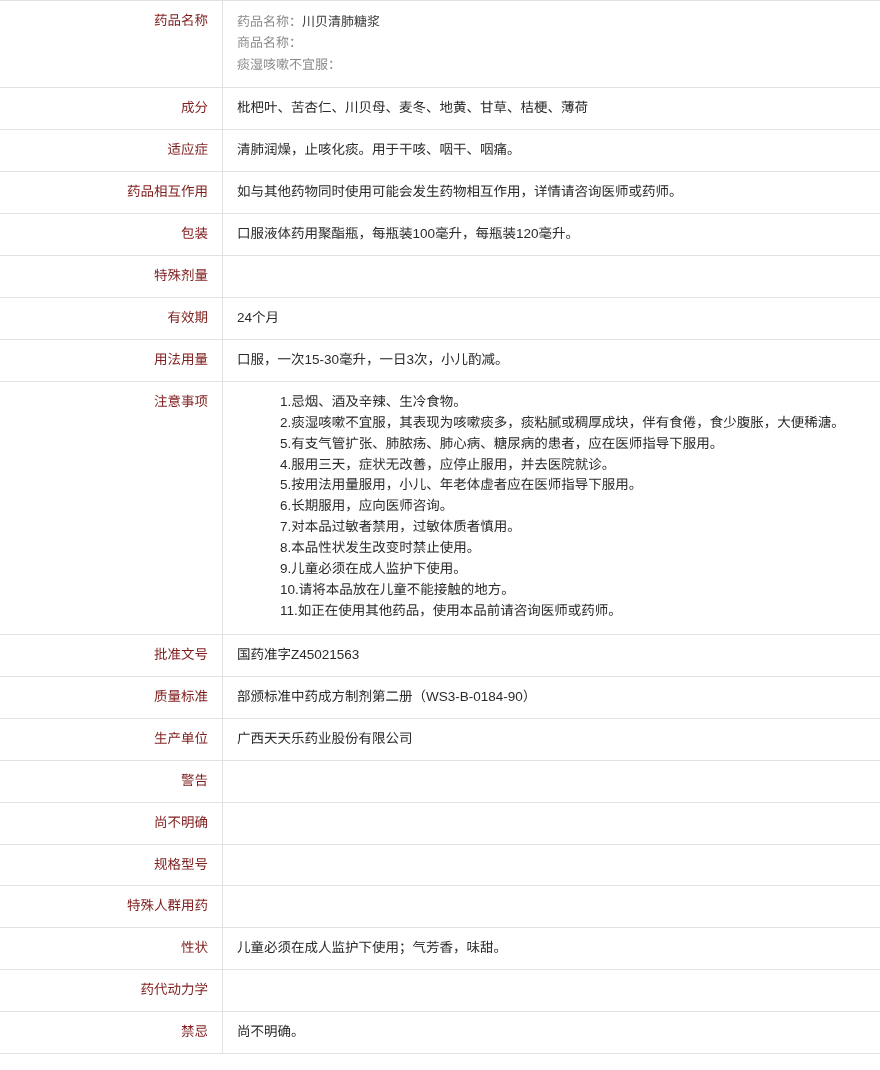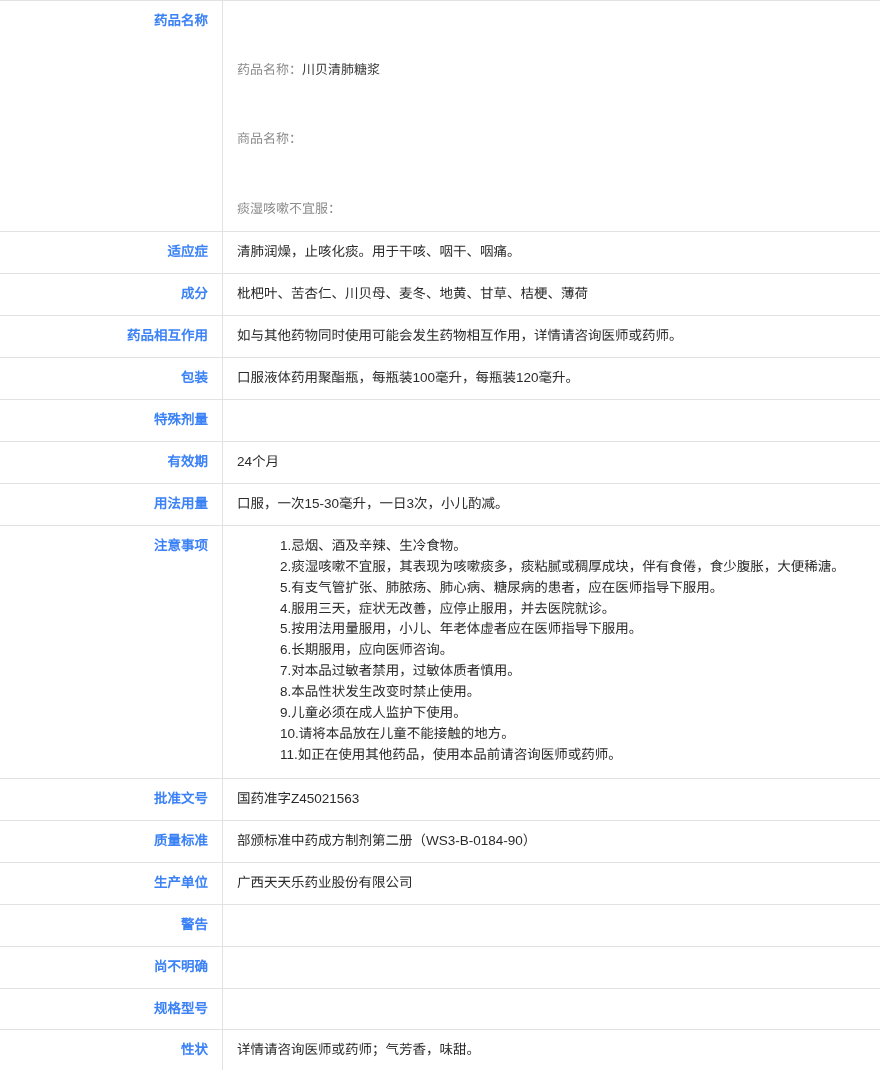--- a/index.html
+++ b/index.html
@@ -24,35 +24,34 @@
   }
   .drug-table td {
     vertical-align: top;
     padding: 10px 8px 10px 8px;
     font-size: 13.5px;
     line-height: 1.55;
   }
   td.label {
     width: 200px;
     text-align: right;
-    font-weight: bold;
-    color: #3b82f6;
+    font-weight: normal;
+    color: #7f1d1d;
     padding-right: 14px;
     border-right: 1px solid #e2e2e2;
     white-space: nowrap;
   }
   td.value {
     color: #2a2a2a;
     padding-left: 14px;
   }
   .sub-line {
     color: #8c8c8c;
     font-size: 13px;
     line-height: 1.65;
-    margin-top: 48px;
   }
   .sub-line .sub-val {
     color: #3a3a3a;
   }
   .note-line {
     display: block;
     margin-left: 43px;
   }
   .empty-cell {
     height: 18px;
@@ -66,26 +65,26 @@
   <tbody id="table-body">
       <tr class="tall-row">
         <td class="label">药品名称</td>
         <td class="value">
           <div class="sub-line"><span>药品名称：</span><span class="sub-val">川贝清肺糖浆</span></div>
           <div class="sub-line"><span>商品名称：</span><span class="sub-val"></span></div>
           <div class="sub-line"><span>痰湿咳嗽不宜服：</span><span class="sub-val"></span></div>
         </td>
       </tr>
       <tr>
+        <td class="label">成分</td>
+        <td class="value"><span>枇杷叶、苦杏仁、川贝母、麦冬、地黄、甘草、桔梗、薄荷</span></td>
+      </tr>
+      <tr>
         <td class="label">适应症</td>
         <td class="value"><span>清肺润燥，止咳化痰。用于干咳、咽干、咽痛。</span></td>
-      </tr>
-      <tr>
-        <td class="label">成分</td>
-        <td class="value"><span>枇杷叶、苦杏仁、川贝母、麦冬、地黄、甘草、桔梗、薄荷</span></td>
       </tr>
       <tr>
         <td class="label">药品相互作用</td>
         <td class="value"><span>如与其他药物同时使用可能会发生药物相互作用，详情请咨询医师或药师。</span></td>
       </tr>
       <tr>
         <td class="label">包装</td>
         <td class="value"><span>口服液体药用聚酯瓶，每瓶装100毫升，每瓶装120毫升。</span></td>
       </tr>
       <tr>
@@ -134,22 +133,26 @@
       </tr>
       <tr>
         <td class="label">尚不明确</td>
         <td class="value empty-cell"><span></span></td>
       </tr>
       <tr>
         <td class="label">规格型号</td>
         <td class="value empty-cell"><span></span></td>
       </tr>
       <tr>
+        <td class="label">特殊人群用药</td>
+        <td class="value empty-cell"><span></span></td>
+      </tr>
+      <tr>
         <td class="label">性状</td>
-        <td class="value"><span>详情请咨询医师或药师；气芳香，味甜。</span></td>
+        <td class="value"><span>儿童必须在成人监护下使用；气芳香，味甜。</span></td>
       </tr>
       <tr>
         <td class="label">药代动力学</td>
         <td class="value empty-cell"><span></span></td>
       </tr>
       <tr>
         <td class="label">禁忌</td>
         <td class="value"><span>尚不明确。</span></td>
       </tr>
     </tbody>

